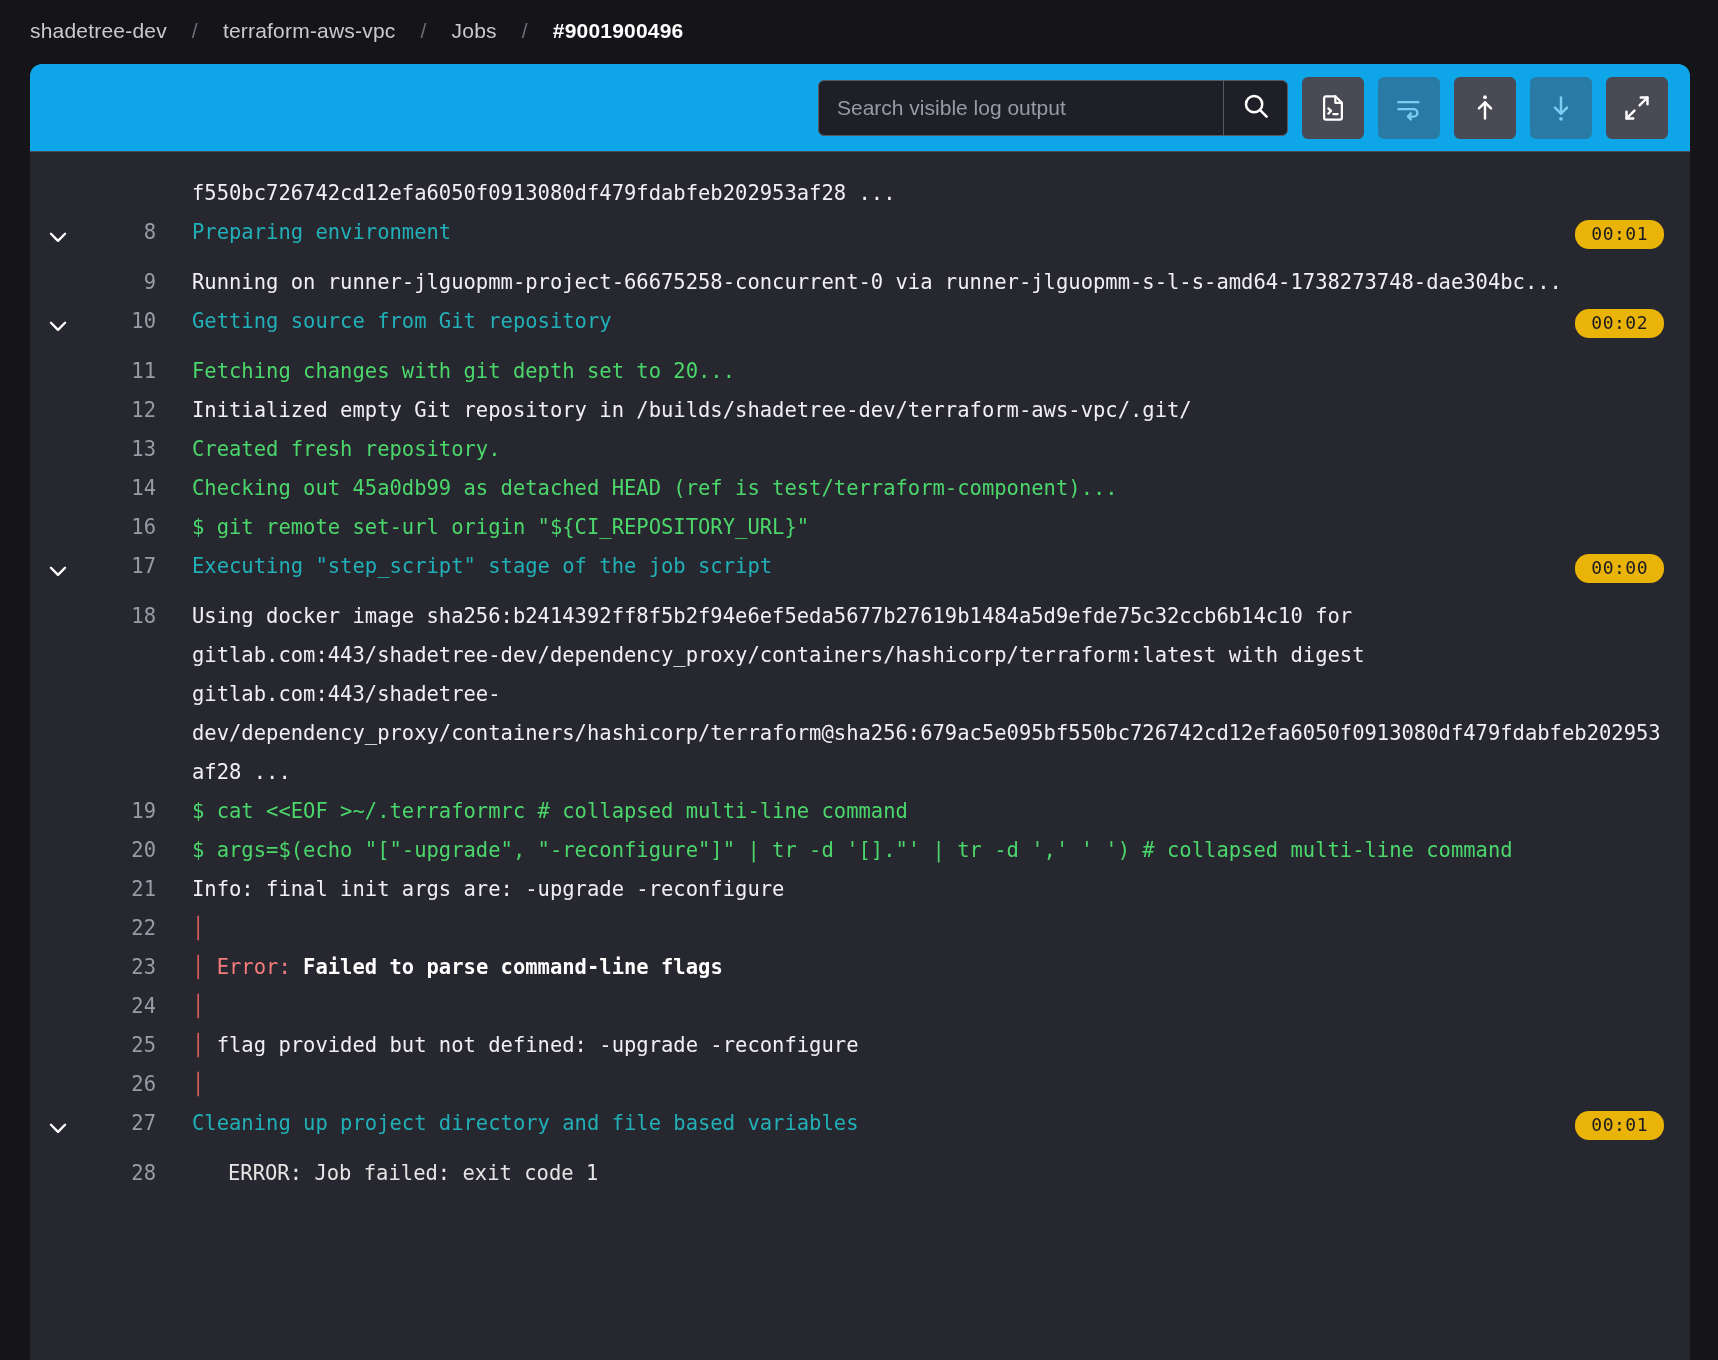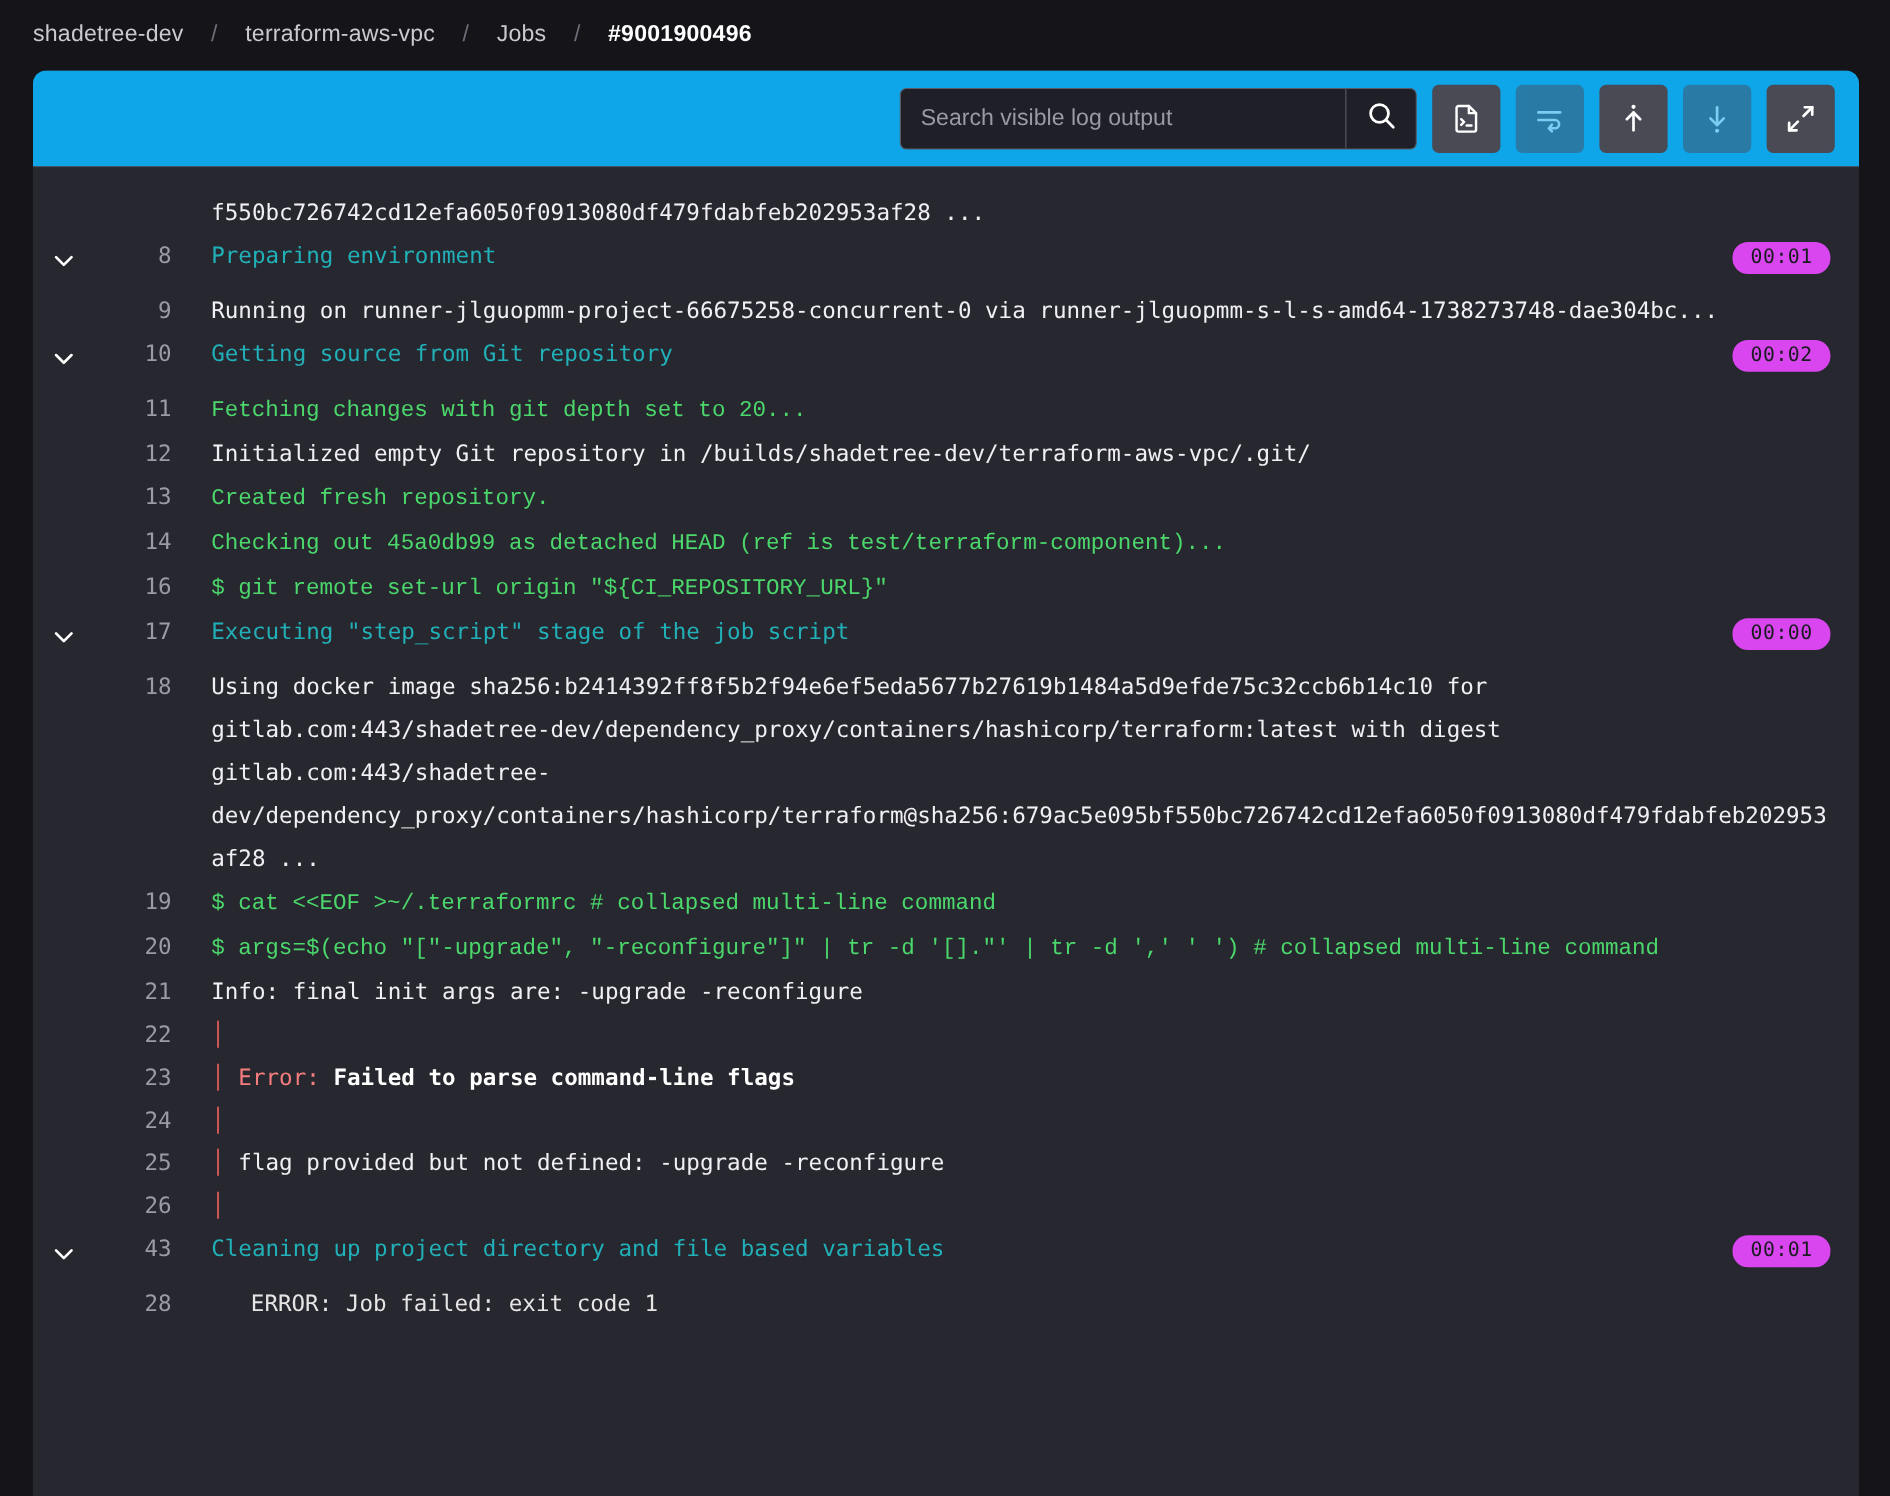--- a/index.html
+++ b/index.html
@@ -125,34 +125,34 @@
     padding-right: 0;
   }
   .content {
     flex: 1;
     padding-left: 36px;
     white-space: pre-wrap;
     word-break: break-word;
     color: #f0f0f4;
   }
   .c-section { color: #22b0b8; }
-  .c-green   { color: #4bd76b; font-family: Liberation Mono, monospace; }
+  .c-green   { color: #4bd76b; }
   .c-white   { color: #f0f0f4; }
   .c-red     { color: #e5e5e5; margin-left: 36px; }
   .c-errlbl  { color: #f57d7d; }
   .c-errtext { color: #ffffff; font-weight: 700; }
   .errbar {
     color: #e05c5c;
     font-weight: 700;
   }
   .duration {
     position: absolute;
     right: 26px;
     top: 7px;
-    background: #d946ef;
+    background: #eab308;
     color: #1b1b22;
     border-radius: 14px;
     padding: 3px 16px 4px;
     font-size: 18px;
     line-height: 22px;
     font-family: "DejaVu Sans Mono", "Liberation Mono", monospace;
     letter-spacing: .5px;
   }
   .partial-top {
     color: #f0f0f4;
@@ -359,21 +359,21 @@
           <div class="gutter-chevron empty"></div>
           <div class="lineno">26</div>
           <div class="content"><span class="errbar">│</span></div>
         </div>
         <div class="log-line">
           <div class="gutter-chevron">
             <span><svg width="26" height="26" viewBox="0 0 24 24" fill="none" stroke="#ffffff" stroke-width="2.2" stroke-linecap="round" stroke-linejoin="round">
                 <path d="M5.5 9l6.5 6.5L18.5 9"></path>
               </svg></span>
           </div>
-          <div class="lineno">43</div>
+          <div class="lineno">27</div>
           <div class="content"><span class="c-section">Cleaning up project directory and file based variables</span></div>
           <span class="duration">00:01</span>
         </div>
         <div class="log-line">
           <div class="gutter-chevron empty"></div>
           <div class="lineno">28</div>
           <div class="content"><span class="c-red">ERROR: Job failed: exit code 1</span></div>
         </div>
       </div>
   </div>

